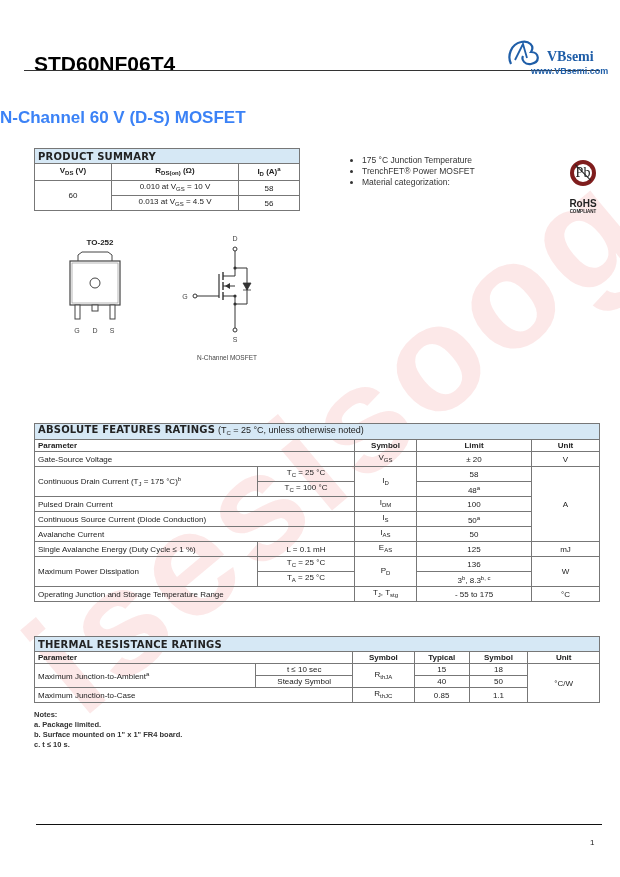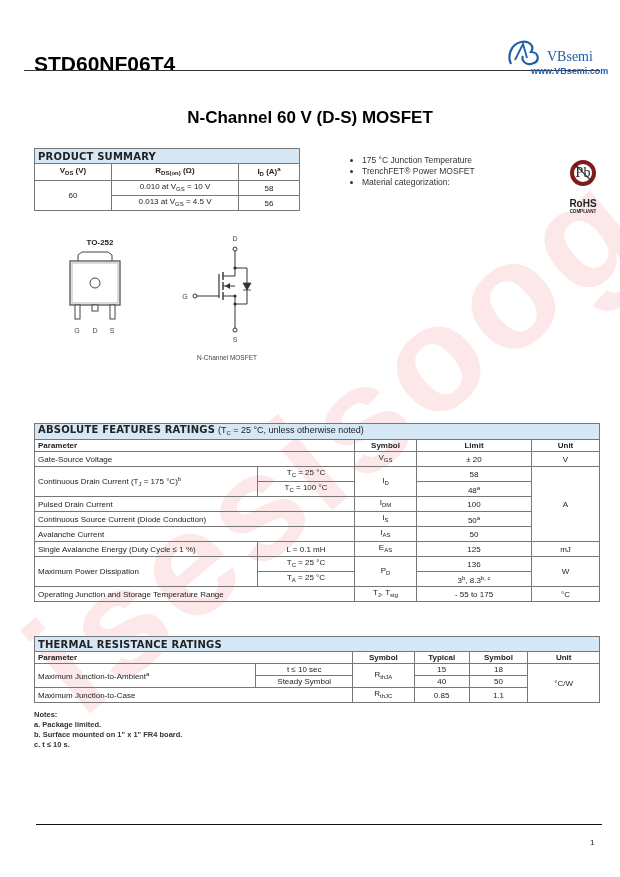--- a/index.html
+++ b/index.html
@@ -13,23 +13,23 @@
     transform: rotate(-40deg); transform-origin: center;
     font-family: "Liberation Sans", sans-serif; font-weight: bold;
     font-size: 150px; color: rgba(232, 80, 80, 0.13); letter-spacing: 6px;
     white-space: nowrap; pointer-events: none; z-index: 0;
   }
   .part-no {
     left: 34px; top: 52px; font-size: 21px; font-weight: bold; color: #000000;
   }
   .header-rule { left: 24px; top: 70px; width: 576px; height: 1px; background: #333; }
   .logo { left: 505px; top: 36px; width: 110px; height: 44px; }
-  .logo-text { position: absolute; left: 42px; top: 13px; font-family: "Liberation Serif", serif; font-weight: normal; font-size: 14px; color: #1f5ea8; }
+  .logo-text { position: absolute; left: 42px; top: 13px; font-family: "Liberation Serif", serif; font-weight: bold; font-size: 14px; color: #1f5ea8; }
   .logo-url { position: absolute; left: 26px; top: 30px; font-size: 9px; font-weight: bold; color: #1f5ea8; }
-  .title { left: 0; width: 620px; top: 108px; text-align: center; font-size: 17px; font-weight: bold; color: #000000; }
+  .title { left: 0; width: 620px; top: 108px; font-size: 17px; font-weight: bold; color: #3b82f6; }
 
   table { border-collapse: collapse; font-size: 8px; }
   td, th { border: 1px solid #777; padding: 0 3px; text-align: center; font-weight: normal; height: 11px; line-height: 11px; }
   .tbl-head td { background: #d6e8f5; text-align: left; font-weight: bold; border-color: #777; }
   .heavy { font-family: "DejaVu Sans", sans-serif; font-weight: bold; letter-spacing: 0.2px; }
   .bold { font-weight: bold; }
   sub { font-size: 6px; vertical-align: -2px; }
   sup { font-size: 6px; vertical-align: 3px; }
 
   .ps { left: 34px; top: 148px; width: 266px; }

